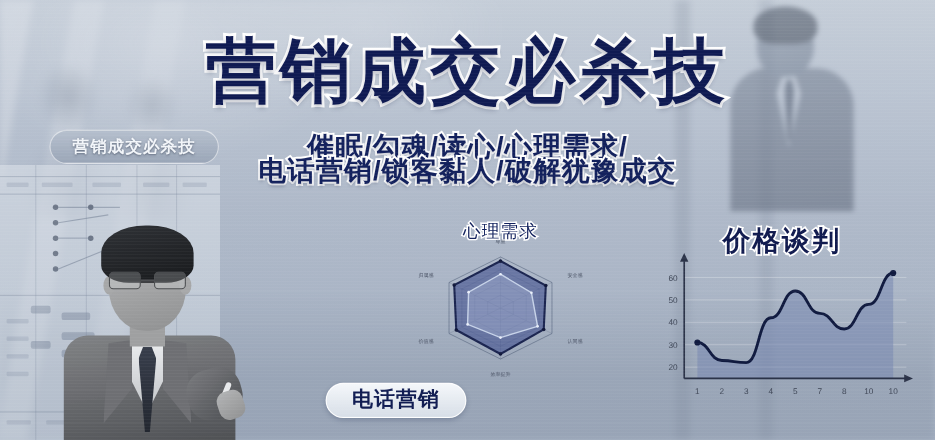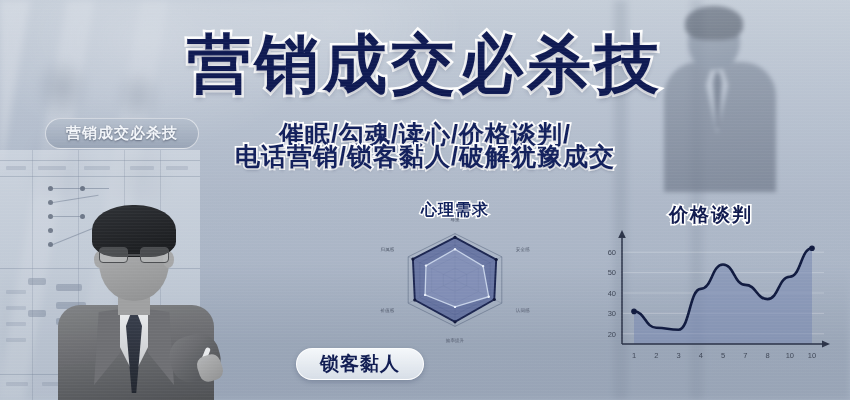--- a/index.html
+++ b/index.html
@@ -124,31 +124,31 @@
     font-size:25px;font-weight:bold;letter-spacing:1px;line-height:1.28;
     -webkit-text-stroke:3.4px #ffffff;paint-order:stroke fill;
     text-shadow:0 2px 3px rgba(30,40,70,.28);
   }
   .sub1{top:118px;} .sub2{top:140px;}
 
   
   .radar{position:absolute;left:340px;top:200px;width:230px;height:150px;}
   .radar-title{
     position:absolute;left:0;right:0;top:0;text-align:center;color:#10205c;
-    font-size:16px;font-weight:bold;letter-spacing:1px;
+    font-size:16px;font-weight:normal;letter-spacing:1px;
     -webkit-text-stroke:2.6px #ffffff;paint-order:stroke fill;
   }
   .radar svg{position:absolute;left:0;top:18px;}
   .radar .axlabel{font-size:4.6px;fill:#50596b;font-family:"Liberation Sans",sans-serif;}
 
   
   .linechart{position:absolute;left:586px;top:200px;width:250px;height:185px;}
   .lc-title{
     position:absolute;left:0;right:0;top:2px;text-align:center;color:#101a4e;
-    font-size:19px;font-weight:bold;letter-spacing:2px;
+    font-size:25px;font-weight:bold;letter-spacing:2px;
     -webkit-text-stroke:3px #ffffff;paint-order:stroke fill;
   }
   .linechart svg{position:absolute;left:0;top:22px;}
   .lc-tick{font-size:7.5px;fill:#3e4656;font-family:"Liberation Sans",sans-serif;}
 
   
   .pill{
     position:absolute;top:348px;height:32px;line-height:30px;border-radius:17px;
     background:linear-gradient(180deg,#f4f7fa,#d7dee7);
     border:1px solid rgba(255,255,255,.9);
@@ -241,21 +241,21 @@
     <div class="glasses">
         <span class="gl-l"></span>
         <span class="gl-b"></span>
         <span class="gl-r"></span>
       </div>
   </div>
 
   <div class="badge-tl">营销成交必杀技</div>
 
   <div class="title">营销成交必杀技</div>
-  <div class="subtitle sub1">催眠/勾魂/读心/价格谈判/</div>
+  <div class="subtitle sub1">催眠/勾魂/读心/心理需求/</div>
   <div class="subtitle sub2">电话营销/锁客黏人/破解犹豫成交</div>
 
   <div class="radar">
     <div class="radar-title">心理需求</div>
     <svg width="230" height="132" viewBox="0 0 230 132">
       <g id="radar-grid">
           <polygon points="115.0,50.4 126.7,56.2 126.7,67.8 115.0,73.6 103.3,67.8 103.3,56.2" fill="none" stroke="rgba(78,92,118,0.32)" stroke-width="0.6"></polygon>
           <polygon points="115.0,38.8 138.4,50.4 138.4,73.6 115.0,85.2 91.6,73.6 91.6,50.4" fill="none" stroke="rgba(78,92,118,0.32)" stroke-width="0.6"></polygon>
           <polygon points="115.0,27.2 150.1,44.6 150.1,79.4 115.0,96.8 79.9,79.4 79.9,44.6" fill="none" stroke="rgba(78,92,118,0.32)" stroke-width="0.6"></polygon>
           <polygon points="115.0,15.6 161.8,38.8 161.8,85.2 115.0,108.4 68.2,85.2 68.2,38.8" fill="none" stroke="rgba(78,92,118,0.55)" stroke-width="0.9"></polygon>
@@ -331,16 +331,16 @@
           <text x="114.8" y="136" class="lc-tick" text-anchor="middle">4</text>
           <text x="137.0" y="136" class="lc-tick" text-anchor="middle">5</text>
           <text x="159.3" y="136" class="lc-tick" text-anchor="middle">7</text>
           <text x="181.5" y="136" class="lc-tick" text-anchor="middle">8</text>
           <text x="203.8" y="136" class="lc-tick" text-anchor="middle">10</text>
           <text x="226.0" y="136" class="lc-tick" text-anchor="middle">10</text>
         </g>
     </svg>
   </div>
 
-  <div class="pill pill-1">锁客黏人</div>
+  <div class="pill pill-1">电话营销</div>
 
   <div class="noise"></div>
 </div>
 
 </body></html>

